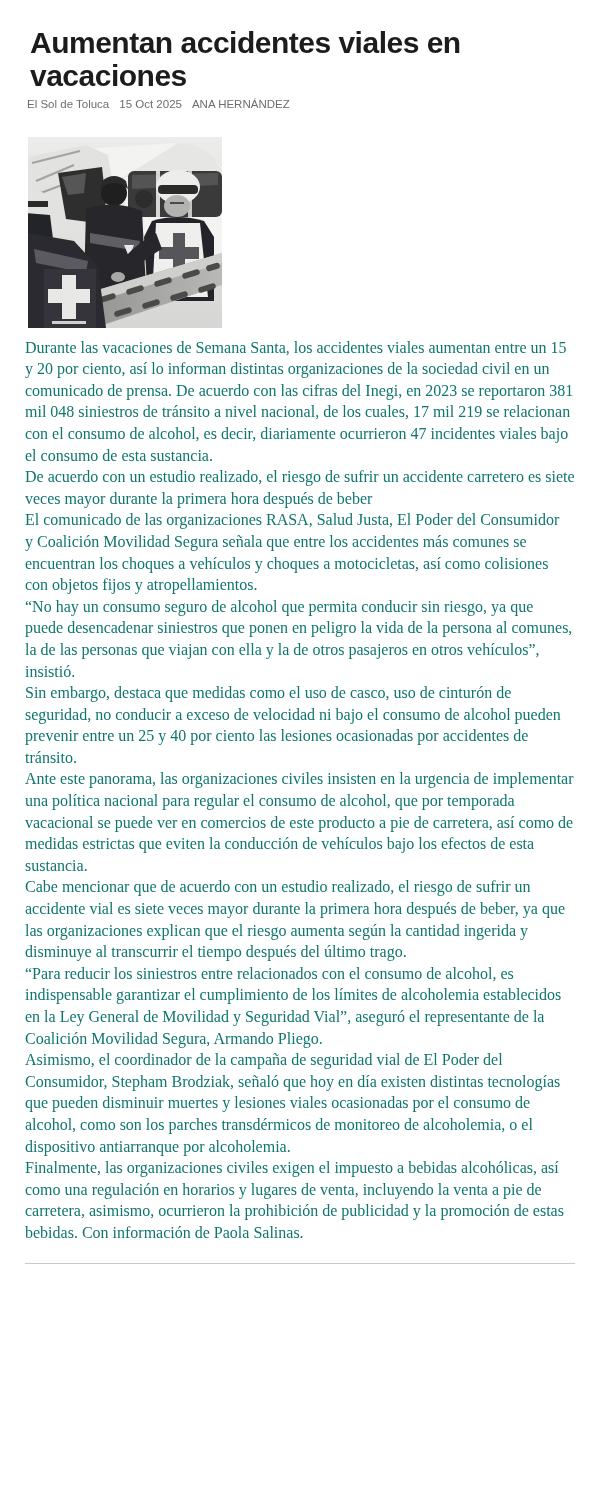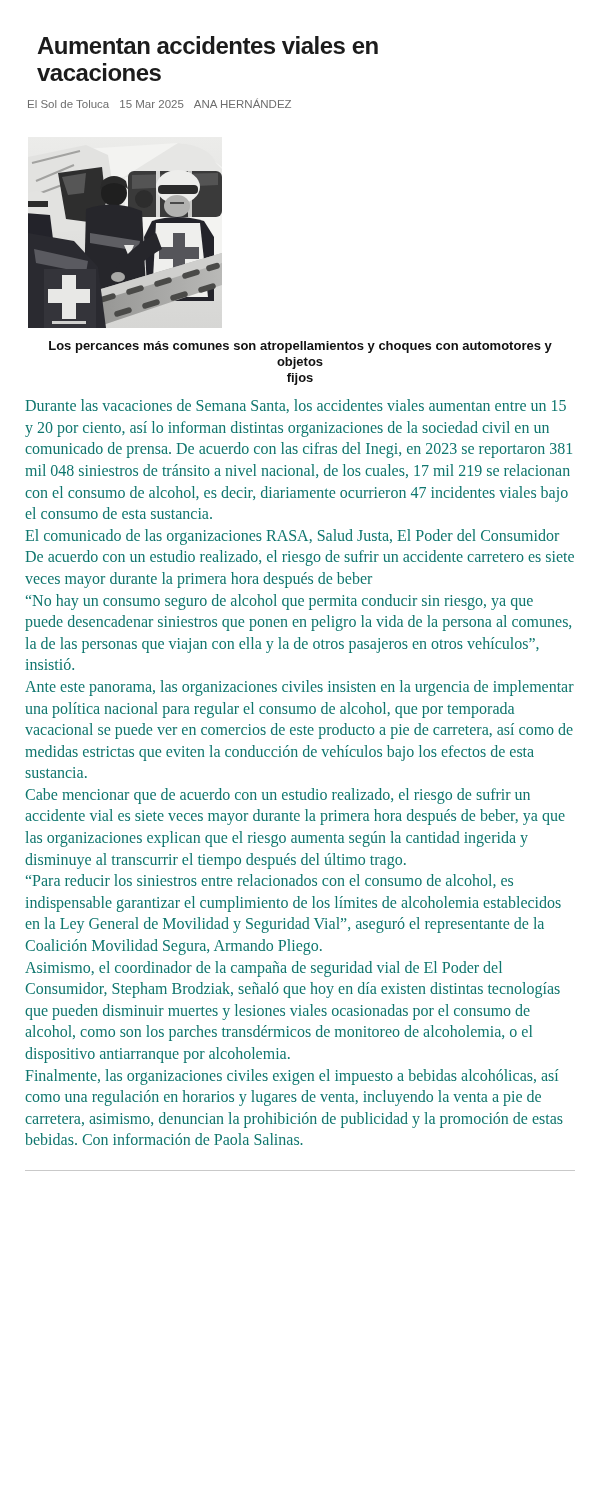--- a/index.html
+++ b/index.html
@@ -9,25 +9,25 @@
     overflow: hidden;
     background: #ffffff;
     font-family: "Liberation Serif", serif;
     color: #1a1a1a;
   }
   .page { padding: 0 25px; }
 
   .article-title {
     font-family: "Liberation Sans", sans-serif;
     font-weight: 700;
-    font-size: 24px;
+    font-size: 30px;
     line-height: 1.11;
     letter-spacing: -0.5px;
     color: #1c1c1c;
-    margin: 12px;
+    margin: 5px;
     padding-top: 21px;
     white-space: pre-line;
   }
   .article-subtitle {
     font-family: "Liberation Serif", serif;
     font-weight: 400;
     font-size: 20px;
     line-height: 1.32;
     color: #1f1f1f;
     margin: 3px 0 0 0;
@@ -78,21 +78,21 @@
 <body>
 
 <div class="page">
 
   <h1 class="article-title">Aumentan accidentes viales en
 vacaciones</h1>
 
 
   <div class="byline">
     <span>El Sol de Toluca</span>
-    <span>15 Mar 2025</span>
+    <span>15 Oct 2025</span>
     <span>ANA HERNÁNDEZ</span>
   </div>
 
   <div class="photo-frame">
 
     <svg width="194" height="191" viewBox="0 0 194 191">
       <defs>
         <linearGradient id="sky" x1="0" y1="0" x2="0" y2="1">
           <stop offset="0" stop-color="#ececea"></stop>
           <stop offset="1" stop-color="#d6d6d4"></stop>
@@ -163,30 +163,30 @@
 
       <path d="M0 96 L46 104 L70 130 L78 191 L0 191 Z" fill="#2a2a30"></path>
       <path d="M6 112 L60 124 L58 136 L8 126 Z" fill="#5a5a60"></path>
       <rect x="16" y="132" width="52" height="59" fill="#34343a"></rect>
       <rect x="34" y="138" width="14" height="44" fill="#e8e8e6"></rect>
       <rect x="20" y="152" width="42" height="14" fill="#e8e8e6"></rect>
       <rect x="24" y="184" width="34" height="3" fill="#d0d0ce"></rect>
     </svg>
   </div>
 
-  <div class="photo-caption">Los percances más comunes son atropellamientos y choques con automotores y objetos
-fijos</div>
 
   <div class="article-body">
     <p>Durante las vacaciones de Semana Santa, los accidentes viales aumentan entre un 15 y 20 por ciento, así lo informan distintas organizaciones de la sociedad civil en un comunicado de prensa. De acuerdo con las cifras del Inegi, en 2023 se reportaron 381 mil 048 siniestros de tránsito a nivel nacional, de los cuales, 17 mil 219 se relacionan con el consumo de alcohol, es decir, diariamente ocurrieron 47 incidentes viales bajo el consumo de esta sustancia.</p>
+    <p>De acuerdo con un estudio realizado, el riesgo de sufrir un accidente carretero es siete veces mayor durante la primera hora después de beber</p>
     <p>El comunicado de las organizaciones RASA, Salud Justa, El Poder del Consumidor</p>
-    <p>De acuerdo con un estudio realizado, el riesgo de sufrir un accidente carretero es siete veces mayor durante la primera hora después de beber</p>
+    <p>y Coalición Movilidad Segura señala que entre los accidentes más comunes se encuentran los choques a vehículos y choques a motocicletas, así como colisiones con objetos fijos y atropellamientos.</p>
     <p>“No hay un consumo seguro de alcohol que permita conducir sin riesgo, ya que puede desencadenar siniestros que ponen en peligro la vida de la persona al comunes, la de las personas que viajan con ella y la de otros pasajeros en otros vehículos”, insistió.</p>
+    <p>Sin embargo, destaca que medidas como el uso de casco, uso de cinturón de seguridad, no conducir a exceso de velocidad ni bajo el consumo de alcohol pueden prevenir entre un 25 y 40 por ciento las lesiones ocasionadas por accidentes de tránsito.</p>
     <p>Ante este panorama, las organizaciones civiles insisten en la urgencia de implementar una política nacional para regular el consumo de alcohol, que por temporada vacacional se puede ver en comercios de este producto a pie de carretera, así como de medidas estrictas que eviten la conducción de vehículos bajo los efectos de esta sustancia.</p>
     <p>Cabe mencionar que de acuerdo con un estudio realizado, el riesgo de sufrir un accidente vial es siete veces mayor durante la primera hora después de beber, ya que las organizaciones explican que el riesgo aumenta según la cantidad ingerida y disminuye al transcurrir el tiempo después del último trago.</p>
     <p>“Para reducir los siniestros entre relacionados con el consumo de alcohol, es indispensable garantizar el cumplimiento de los límites de alcoholemia establecidos en la Ley General de Movilidad y Seguridad Vial”, aseguró el representante de la Coalición Movilidad Segura, Armando Pliego.</p>
     <p>Asimismo, el coordinador de la campaña de seguridad vial de El Poder del Consumidor, Stepham Brodziak, señaló que hoy en día existen distintas tecnologías que pueden disminuir muertes y lesiones viales ocasionadas por el consumo de alcohol, como son los parches transdérmicos de monitoreo de alcoholemia, o el dispositivo antiarranque por alcoholemia.</p>
-    <p>Finalmente, las organizaciones civiles exigen el impuesto a bebidas alcohólicas, así como una regulación en horarios y lugares de venta, incluyendo la venta a pie de carretera, asimismo, denuncian la prohibición de publicidad y la promoción de estas bebidas. Con información de Paola Salinas.</p>
+    <p>Finalmente, las organizaciones civiles exigen el impuesto a bebidas alcohólicas, así como una regulación en horarios y lugares de venta, incluyendo la venta a pie de carretera, asimismo, ocurrieron la prohibición de publicidad y la promoción de estas bebidas. Con información de Paola Salinas.</p>
   </div>
 
   <hr class="bottom-divider">
 
 </div>
 
 </body></html>

